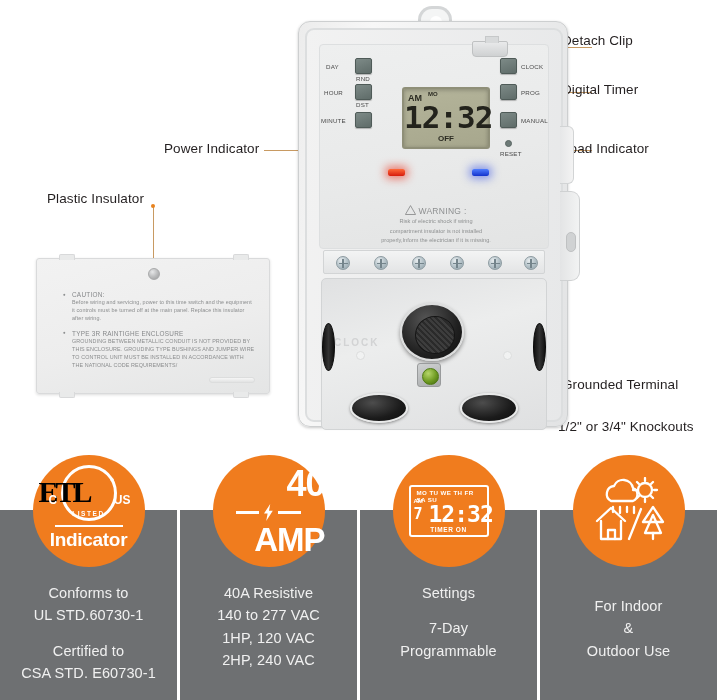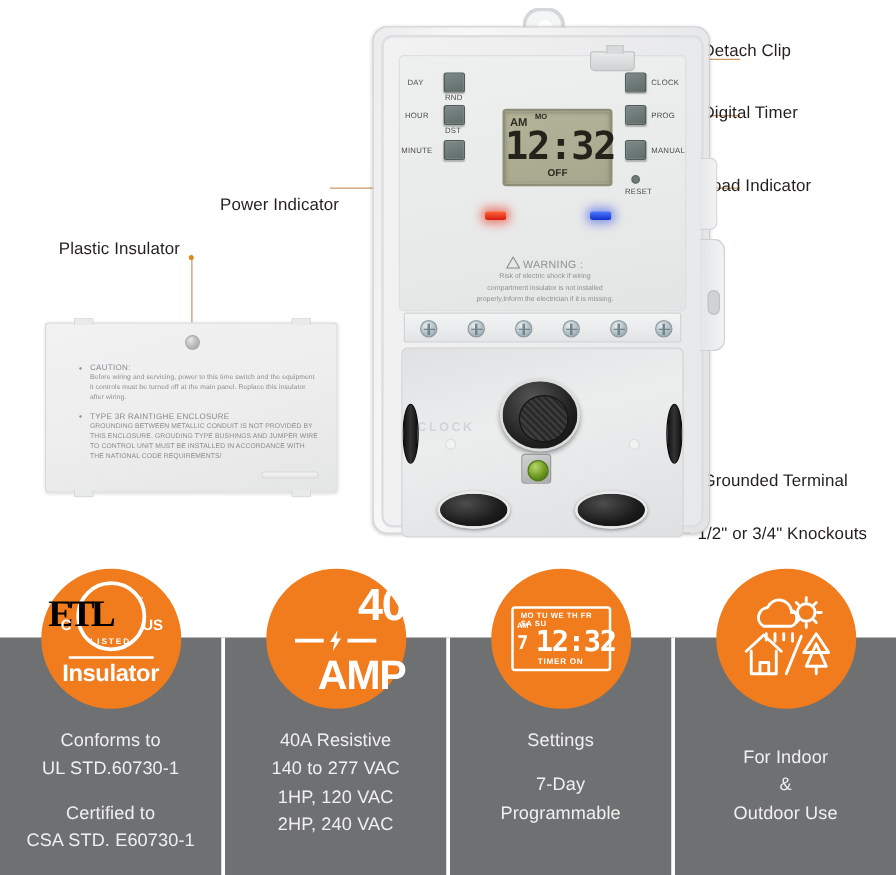--- a/index.html
+++ b/index.html
@@ -336,21 +336,21 @@
   <div class="callout" style="left:562px; top:33px;">Detach Clip</div>
 
   <div class="leader" style="left:463px; top:92px; width:129px;"></div>
   <div class="dot" style="left:461px; top:90px;"></div>
   <div class="callout" style="left:562px; top:82px;">Digital Timer</div>
 
   <div class="leader" style="left:489px; top:150px; width:103px;"></div>
   <div class="callout" style="left:562px; top:141px;">Load Indicator</div>
 
   <div class="leader" style="left:264px; top:150px; width:125px;"></div>
-  <div class="callout" style="left:164px; top:156px;margin-left:12px;">Power Indicator</div>
+  <div class="callout" style="left:164px; top:141px;">Power Indicator</div>
 
   <div class="leader-v" style="left:153px; top:206px; height:52px;"></div>
   <div class="dot" style="left:151px; top:204px;"></div>
   <div class="callout" style="left:47px; top:191px;text-align:right;">Plastic Insulator</div>
 
   <div class="leader" style="left:424px; top:386px; width:130px;"></div>
   <div class="dot" style="left:421px; top:384px;"></div>
   <div class="callout" style="left:562px; top:377px;">Grounded Terminal</div>
 
   <div class="leader-v" style="left:371px; top:398px; height:28px;"></div>
@@ -469,21 +469,21 @@
     <div class="bcell">
       <div class="circle">
         <div class="etl-wrap">
           <div class="etl-circle"></div>
           <div class="etl-letters">ETL</div>
           <div class="etl-tm">™</div>
           <div class="etl-c">C</div>
           <div class="etl-us">US</div>
           <div class="etl-listed">LISTED</div>
           <div class="etl-rule"></div>
-          <div class="etl-brand">Insulator</div>
+          <div class="etl-brand">Indicator</div>
         </div>
       </div>
       <div class="btext">
         <div>Conforms to</div>
         <div>UL STD.60730-1</div>
         <div class="gap"></div>
         <div>Certified to</div>
         <div>CSA STD. E60730-1</div>
       </div>
     </div>

